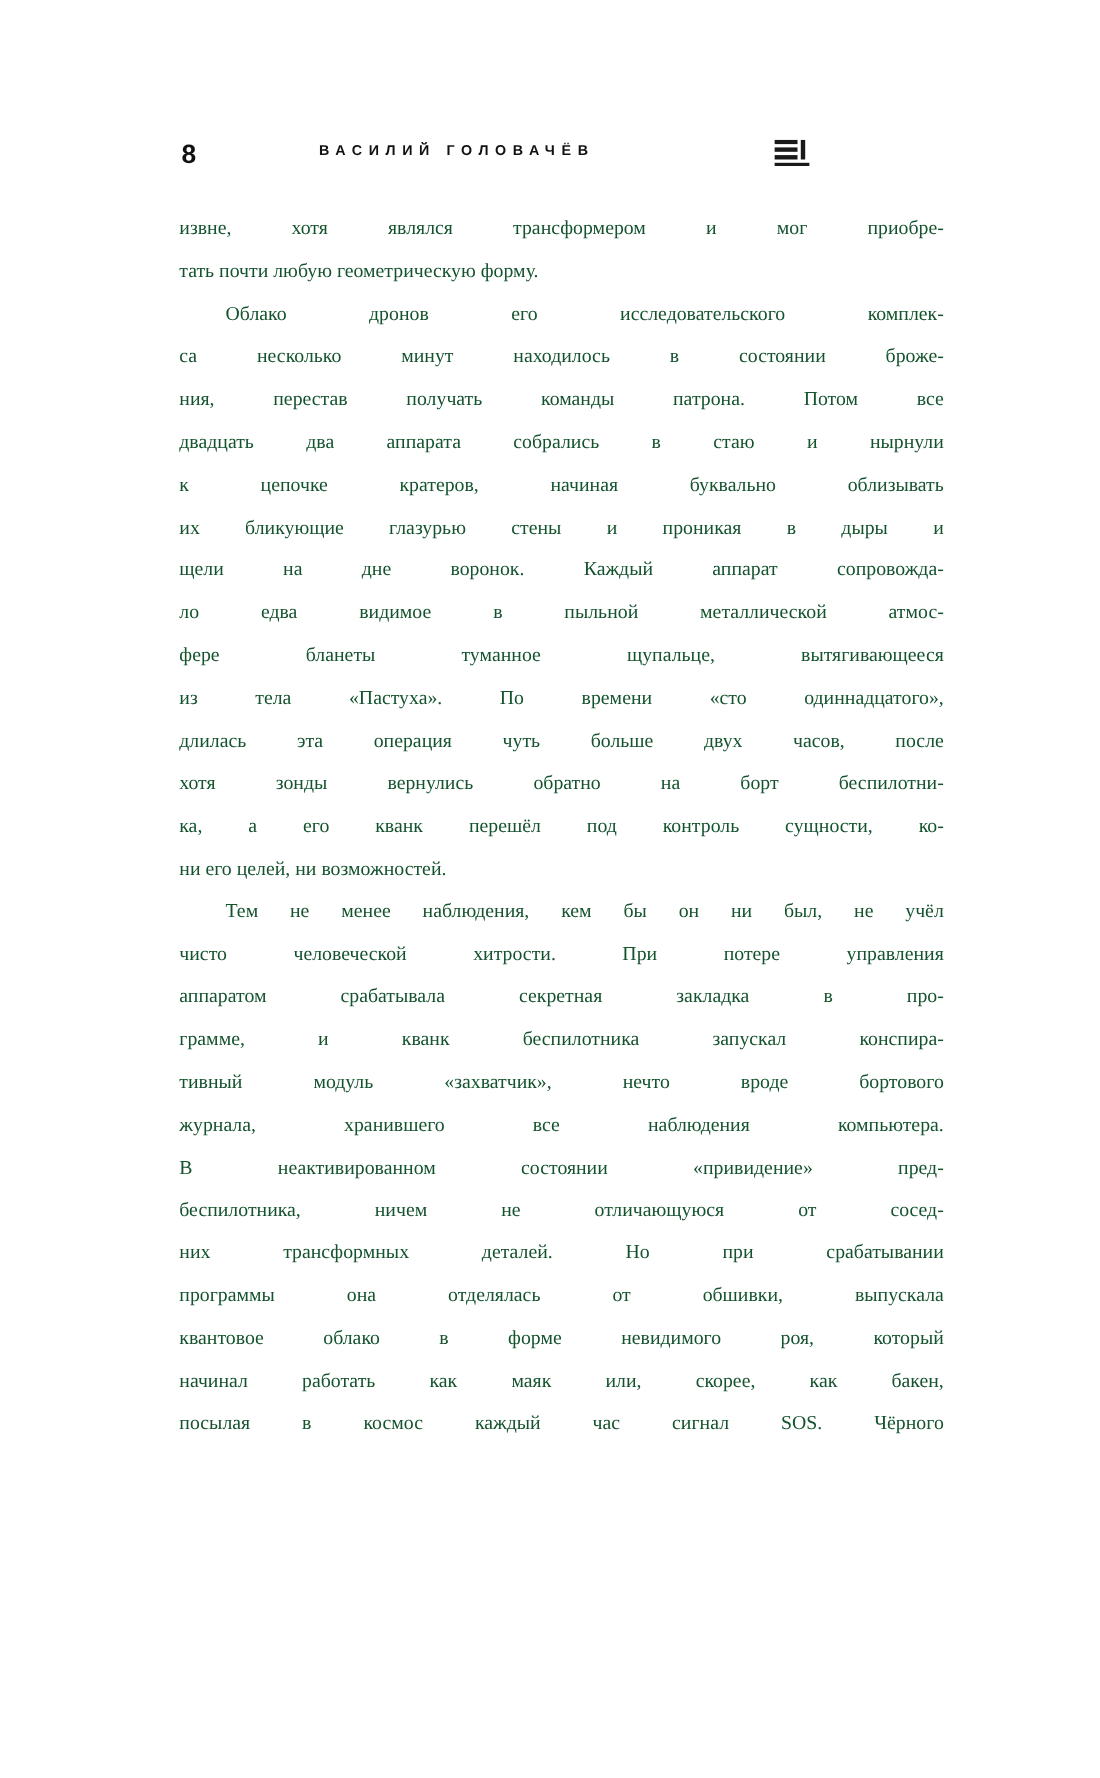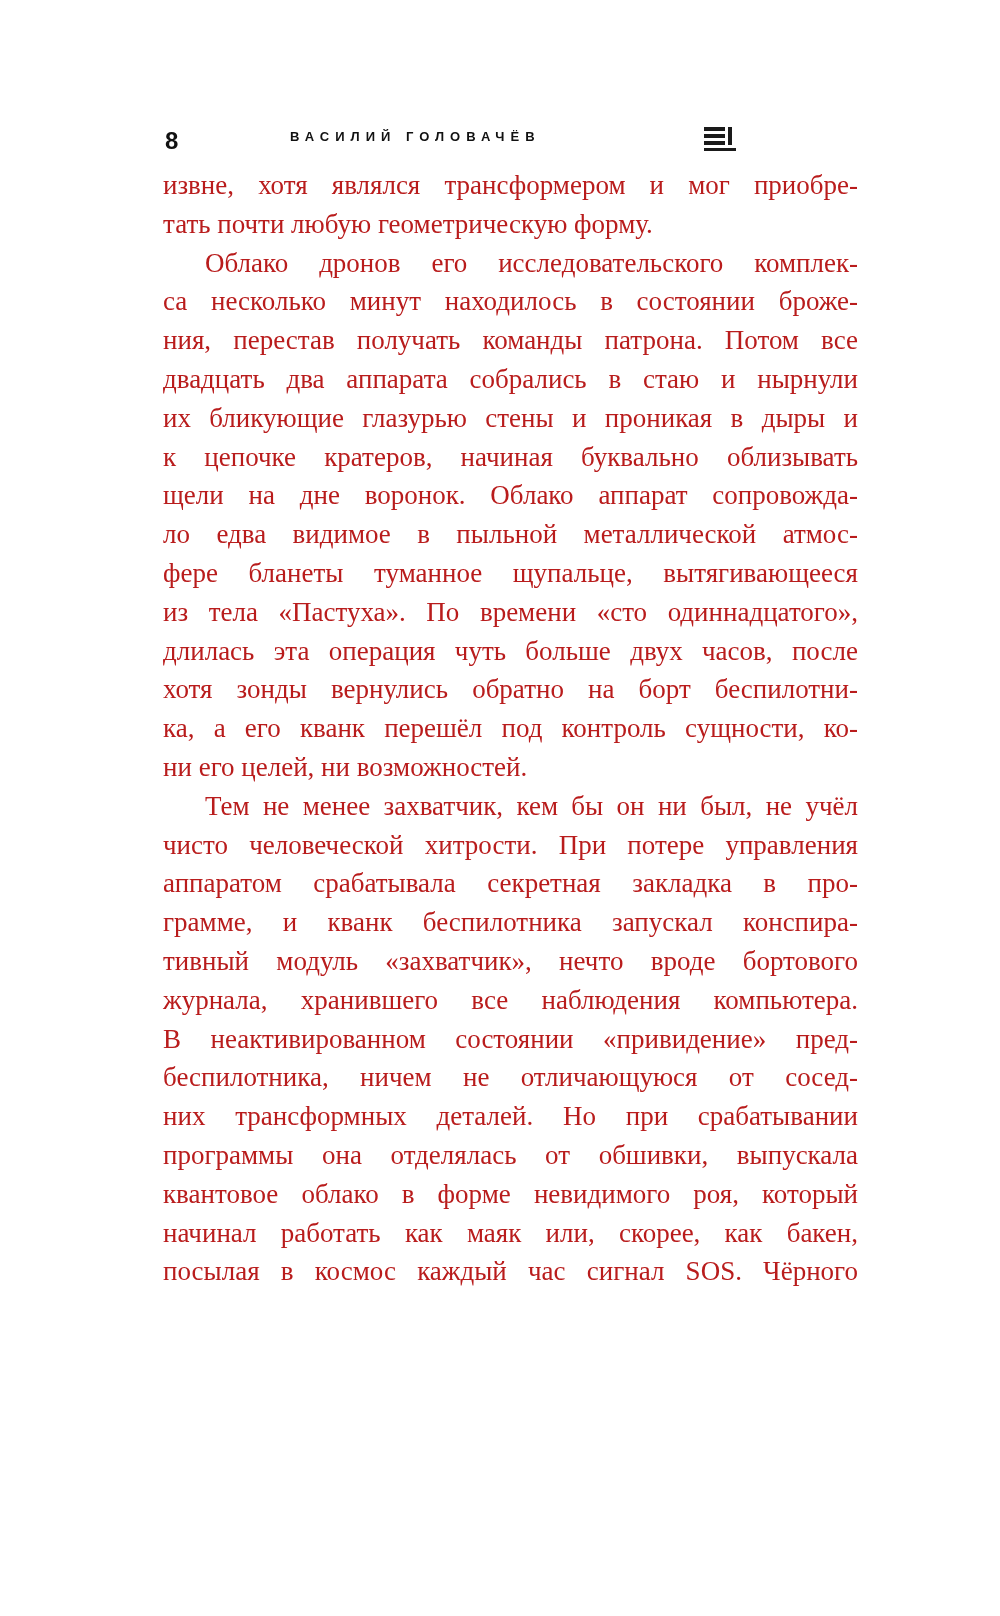--- a/index.html
+++ b/index.html
@@ -45,26 +45,26 @@
   .ornament {
     position: absolute;
     left: 541px;
     top: 3px;
     width: 32px;
     height: 24px;
   }
   .ornament svg { display: block; }
   .body-text {
     position: absolute;
-    top: 166px;
+    top: 188px;
     left: 163px;
     width: 695px;
-    font-size: 27px;
+    font-size: 18px;
     line-height: 38.8px;
-    color: #b91c1c;
+    color: #14532d;
   }
   .paragraph { margin: 0; padding: 0; }
   .pline {
     text-align: justify;
     text-align-last: justify;
     white-space: normal;
   }
   .pline.end {
     text-align-last: left;
   }
@@ -94,33 +94,33 @@
   <main class="body-text" id="body-text">
       <div class="paragraph">
         <div class="pline">извне, хотя являлся трансформером и мог приобре-</div>
         <div class="pline end">тать почти любую геометрическую форму.</div>
       </div>
       <div class="paragraph">
         <div class="pline indent">Облако дронов его исследовательского комплек-</div>
         <div class="pline">са несколько минут находилось в состоянии броже-</div>
         <div class="pline">ния, перестав получать команды патрона. Потом все</div>
         <div class="pline">двадцать два аппарата собрались в стаю и нырнули</div>
+        <div class="pline">к цепочке кратеров, начиная буквально облизывать</div>
         <div class="pline">их бликующие глазурью стены и проникая в дыры и</div>
-        <div class="pline">к цепочке кратеров, начиная буквально облизывать</div>
-        <div class="pline">щели на дне воронок. Облако аппарат сопровожда-</div>
+        <div class="pline">щели на дне воронок. Каждый аппарат сопровожда-</div>
         <div class="pline">ло едва видимое в пыльной металлической атмос-</div>
         <div class="pline">фере бланеты туманное щупальце, вытягивающееся</div>
         <div class="pline">из тела «Пастуха». По времени «сто одиннадцатого»,</div>
         <div class="pline">длилась эта операция чуть больше двух часов, после</div>
         <div class="pline">хотя зонды вернулись обратно на борт беспилотни-</div>
         <div class="pline">ка, а его кванк перешёл под контроль сущности, ко-</div>
         <div class="pline end">ни его целей, ни возможностей.</div>
       </div>
       <div class="paragraph">
-        <div class="pline indent">Тем не менее захватчик, кем бы он ни был, не учёл</div>
+        <div class="pline indent">Тем не менее наблюдения, кем бы он ни был, не учёл</div>
         <div class="pline">чисто человеческой хитрости. При потере управления</div>
         <div class="pline">аппаратом срабатывала секретная закладка в про-</div>
         <div class="pline">грамме, и кванк беспилотника запускал конспира-</div>
         <div class="pline">тивный модуль «захватчик», нечто вроде бортового</div>
         <div class="pline">журнала, хранившего все наблюдения компьютера.</div>
         <div class="pline">В неактивированном состоянии «привидение» пред-</div>
         <div class="pline">беспилотника, ничем не отличающуюся от сосед-</div>
         <div class="pline">них трансформных деталей. Но при срабатывании</div>
         <div class="pline">программы она отделялась от обшивки, выпускала</div>
         <div class="pline">квантовое облако в форме невидимого роя, который</div>

